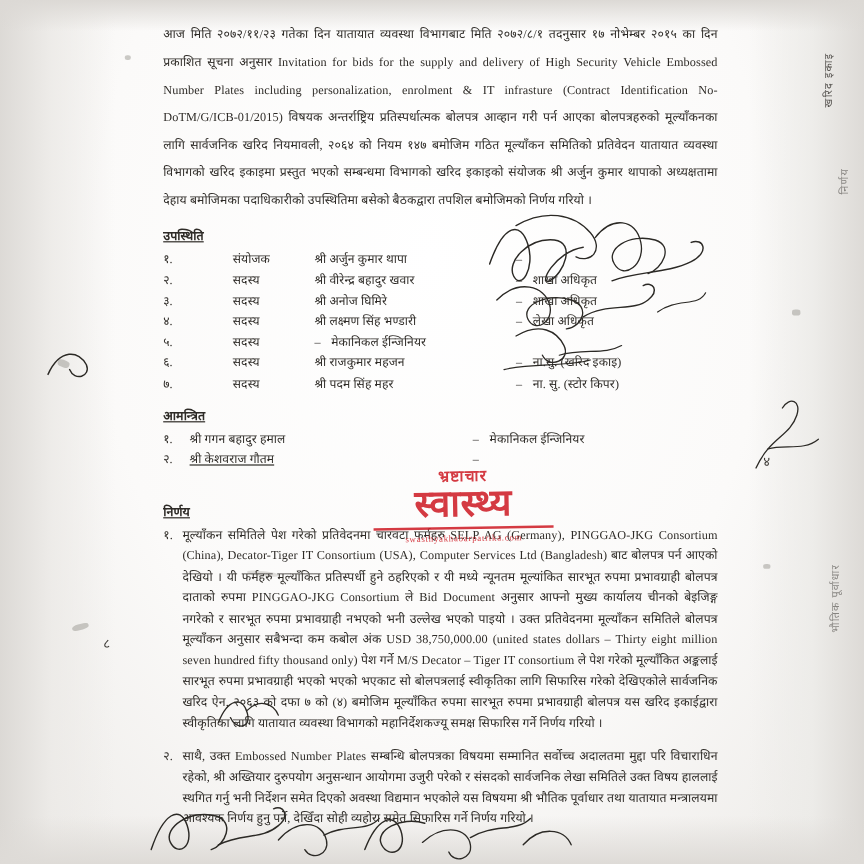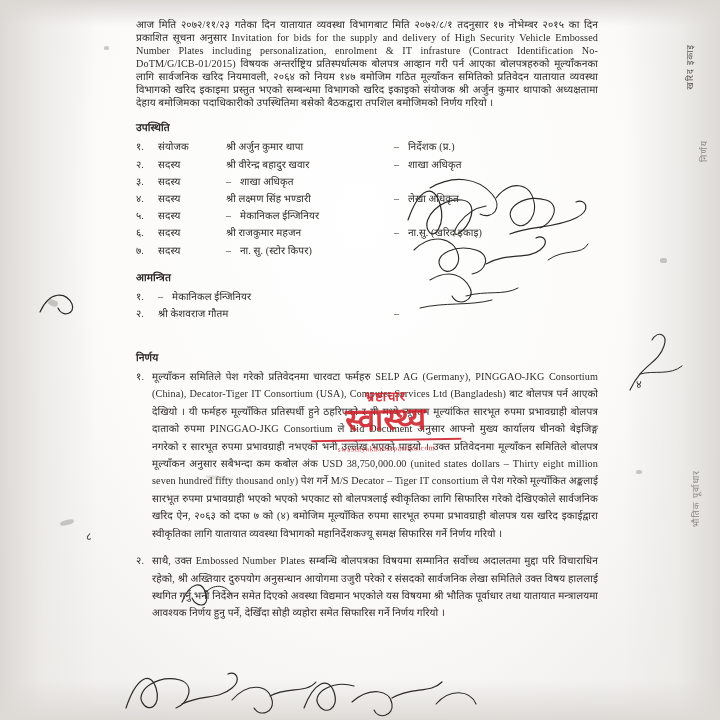--- a/index.html
+++ b/index.html
@@ -56,40 +56,41 @@
     left: 136px;
     top: 18px;
     width: 462px;
     color: #2e2b27;
     font-size: 10.2px;
     line-height: 17.4px;
     letter-spacing: .1px;
     text-align: justify;
   }
   .para { margin: 0 0 2px 0; }
-  .para.tight { line-height: 13px; }
+  .para.tight { line-height: 23px; }
 
   .sect-title {
     font-weight: bold;
+    text-decoration: underline;
     margin: 10px 0 2px 0;
     font-size: 10.4px;
   }
   .roster {
     margin: 0;
     padding: 0;
     list-style: none;
   }
   .roster li {
     display: flex;
     align-items: baseline;
     line-height: 17.2px;
     font-size: 10.1px;
   }
   .r-num { width: 22px; flex: 0 0 22px; }
-  .r-role { width: 68px; flex: 0 0 68px; }
+  .r-role { width: 68px; flex: 0 0 68px; margin-left: 36px; }
   .r-name { width: 168px; flex: 0 0 168px; }
   .r-dash { width: 14px; flex: 0 0 14px; }
   .r-desig { flex: 1 1 auto; }
 
   .decision-list {
     margin: 2px 0 0 0;
     padding: 0;
     list-style: none;
     counter-reset: dnum;
   }
@@ -189,32 +190,32 @@
 
     <p class="para tight">आज मिति २०७२/११/२३ गतेका दिन यातायात व्यवस्था विभागबाट मिति २०७२/८/१ तदनुसार १७ नोभेम्बर २०१५ का दिन प्रकाशित सूचना अनुसार Invitation for bids for the supply and delivery of High Security Vehicle Embossed Number Plates including personalization, enrolment &amp; IT infrasture (Contract Identification No-DoTM/G/ICB-01/2015) विषयक अन्तर्राष्ट्रिय प्रतिस्पर्धात्मक बोलपत्र आव्हान गरी पर्न आएका बोलपत्रहरुको मूल्याँकनका लागि सार्वजनिक खरिद नियमावली, २०६४ को नियम १४७ बमोजिम गठित मूल्याँकन समितिको प्रतिवेदन यातायात व्यवस्था विभागको खरिद इकाइमा प्रस्तुत भएको सम्बन्धमा विभागको खरिद इकाइको संयोजक श्री अर्जुन कुमार थापाको अध्यक्षतामा देहाय बमोजिमका पदाधिकारीको उपस्थितिमा बसेको बैठकद्वारा तपशिल बमोजिमको निर्णय गरियो ।</p>
 
     <div class="sect-title">उपस्थिति</div>
     <ul class="roster">
       <li>
         <span class="r-num">१.</span>
         <span class="r-role">संयोजक</span>
         <span class="r-name">श्री अर्जुन कुमार थापा</span>
         <span class="r-dash">–</span>
-        <span class="r-desig">निर्देशक (प्र.)</span>
       </li>
       <li>
         <span class="r-num">२.</span>
         <span class="r-role">सदस्य</span>
         <span class="r-name">श्री वीरेन्द्र बहादुर खवार</span>
         <span class="r-dash">–</span>
         <span class="r-desig">शाखा अधिकृत</span>
       </li>
       <li>
         <span class="r-num">३.</span>
         <span class="r-role">सदस्य</span>
+        <span class="r-name">श्री अनोज घिमिरे</span>
         <span class="r-dash">–</span>
         <span class="r-desig">शाखा अधिकृत</span>
       </li>
       <li>
         <span class="r-num">४.</span>
         <span class="r-role">सदस्य</span>
         <span class="r-name">श्री लक्ष्मण सिंह भण्डारी</span>
         <span class="r-dash">–</span>
         <span class="r-desig">लेखा अधिकृत</span>
       </li>
@@ -227,35 +228,37 @@
       <li>
         <span class="r-num">६.</span>
         <span class="r-role">सदस्य</span>
         <span class="r-name">श्री राजकुमार महजन</span>
         <span class="r-dash">–</span>
         <span class="r-desig">ना.सु. (खरिद इकाइ)</span>
       </li>
       <li>
         <span class="r-num">७.</span>
         <span class="r-role">सदस्य</span>
+        <span class="r-name">श्री पदम सिंह महर</span>
         <span class="r-dash">–</span>
         <span class="r-desig">ना. सु. (स्टोर किपर)</span>
       </li>
     </ul>
 
     <div class="sect-title">आमन्त्रित</div>
     <ul class="roster">
       <li>
         <span class="r-num">१.</span>
+        <span class="r-name" style="width:236px;flex:0 0 236px;">श्री गगन बहादुर हमाल</span>
         <span class="r-dash">–</span>
         <span class="r-desig">मेकानिकल ईन्जिनियर</span>
       </li>
       <li>
         <span class="r-num">२.</span>
-        <span class="r-name" style="width:236px;flex:0 0 236px;">श्री केशवराज गौतम</span>
+        <span class="r-name" style="width:236px;flex:0 0 236px;text-decoration:underline;">श्री केशवराज गौतम</span>
         <span class="r-dash">–</span>
       </li>
     </ul>
 
     <div class="sect-title" style="margin-top:26px;">निर्णय</div>
     <ol class="decision-list">
       <li>
         <span class="d-num">१.</span>
         <span>मूल्याँकन समितिले पेश गरेको प्रतिवेदनमा चारवटा फर्महरु SELP AG (Germany), PINGGAO-JKG Consortium (China), Decator-Tiger IT Consortium (USA), Computer Services Ltd (Bangladesh) बाट बोलपत्र पर्न आएको देखियो । यी फर्महरु मूल्याँकित प्रतिस्पर्धी हुने ठहरिएको र यी मध्ये न्यूनतम मूल्यांकित सारभूत रुपमा प्रभावग्राही बोलपत्र दाताको रुपमा PINGGAO-JKG Consortium ले Bid Document अनुसार आफ्नो मुख्य कार्यालय चीनको बेइजिङ्ग नगरेको र सारभूत रुपमा प्रभावग्राही नभएको भनी उल्लेख भएको पाइयो । उक्त प्रतिवेदनमा मूल्याँकन समितिले बोलपत्र मूल्याँकन अनुसार सबैभन्दा कम कबोल अंक USD 38,750,000.00 (united states dollars – Thirty eight million seven hundred fifty thousand only) पेश गर्ने  M/S Decator – Tiger IT consortium ले पेश गरेको मूल्याँकित अङ्कलाई सारभूत रुपमा प्रभावग्राही भएको भएको भएकाट सो बोलपत्रलाई स्वीकृतिका लागि सिफारिस गरेको देखिएकोले सार्वजनिक खरिद ऐन, २०६३ को दफा ७ को (४) बमोजिम मूल्याँकित रुपमा सारभूत रुपमा प्रभावग्राही बोलपत्र यस खरिद इकाईद्वारा स्वीकृतिका लागि यातायात व्यवस्था विभागको महानिर्देशकज्यू समक्ष सिफारिस गर्ने निर्णय गरियो ।</span>
       </li>

